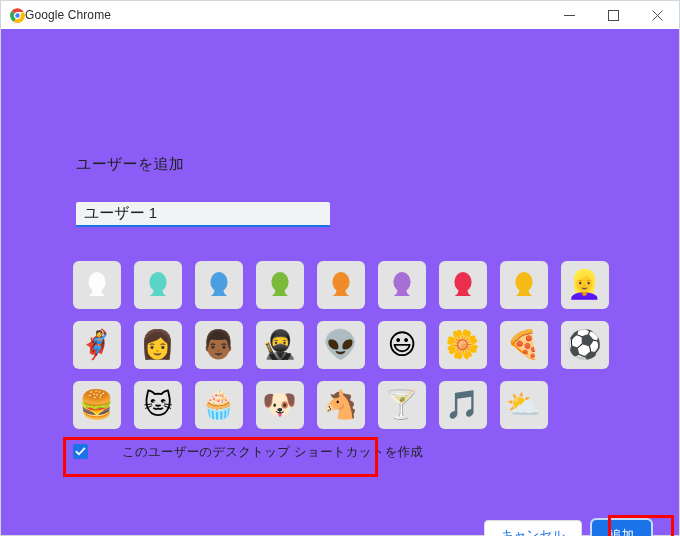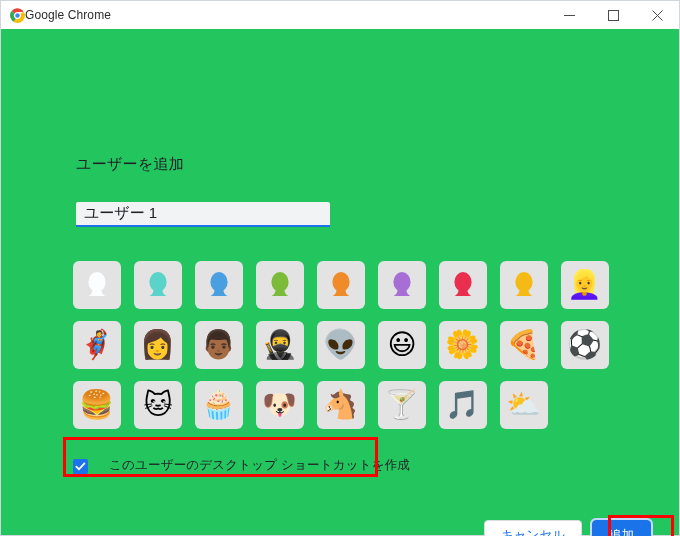--- a/index.html
+++ b/index.html
@@ -67,21 +67,21 @@
     display: flex;
     align-items: center;
     justify-content: center;
   }
   .wc-btn svg { display: block; }
 
   
   .body {
     flex: 1;
     position: relative;
-    background: #22c55e;
+    background: #8b5cf6;
   }
 
   .heading {
     position: absolute;
     left: 75px;
     top: 126px;
     font-size: 15px;
     color: #202124;
     letter-spacing: 0.3px;
   }
@@ -136,22 +136,22 @@
     display: block;
   }
   .avatar-tile svg { display: block; }
 
   
   .checkbox-row {
     position: absolute;
     left: 72px;
     top: 415px;
     display: flex;
-    align-items: flex-end;
-    gap: 21px;
+    align-items: flex-start;
+    gap: 34px;
     height: 30px;
   }
   .checkbox {
     width: 15px;
     height: 15px;
     border-radius: 2px;
     background: #1a73e8;
     display: flex;
     align-items: center;
     justify-content: center;

